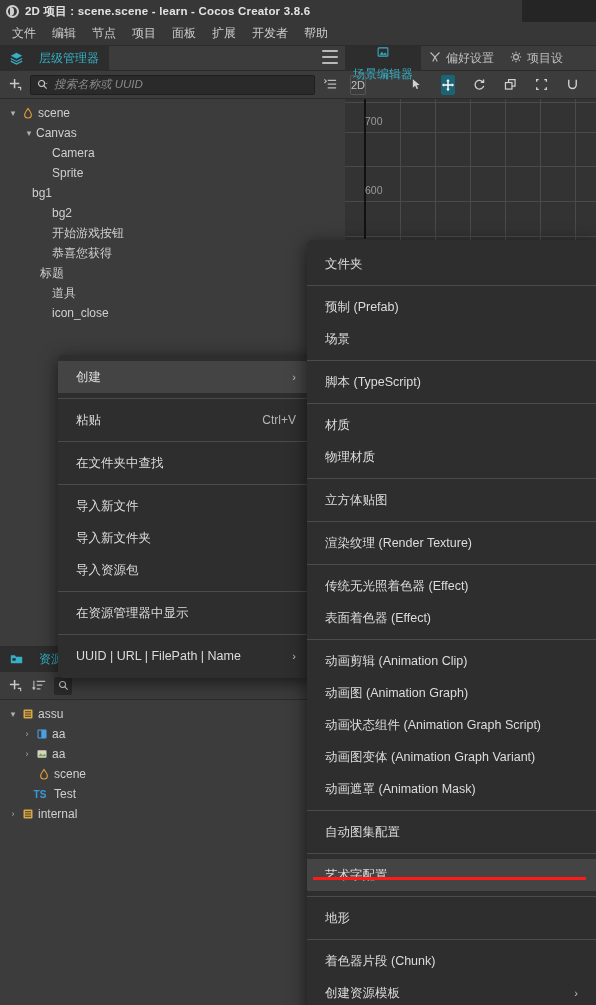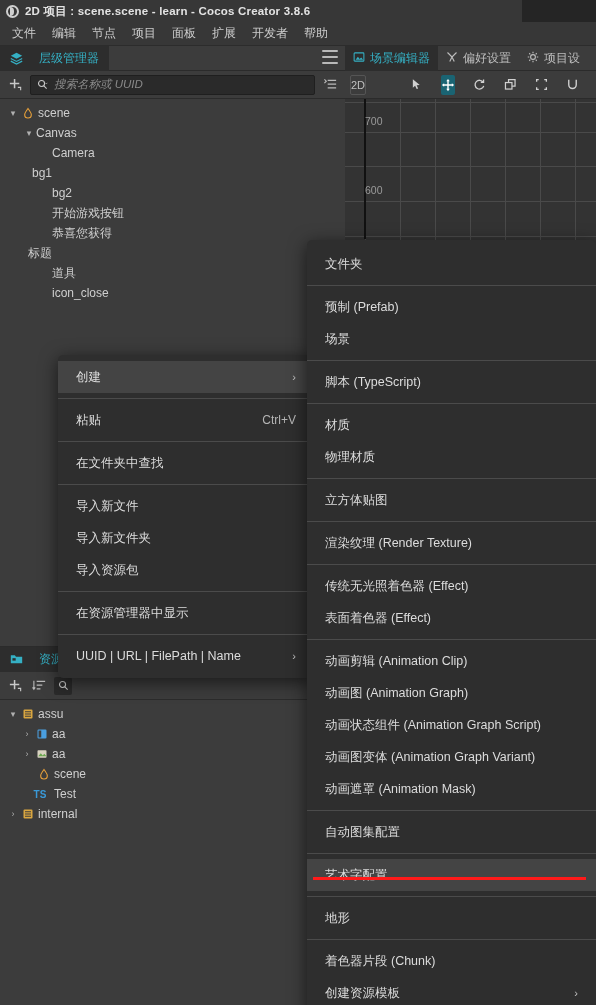--- a/index.html
+++ b/index.html
@@ -82,21 +82,21 @@
   .assets-toolbar { height: 28px; display: flex; align-items: center; gap: 6px; padding: 0 6px; border-bottom: 1px solid #2b2b2b; }
   .assets-tree { padding-top: 4px; }
 
   
   .rightcol { position: absolute; top: 46px; left: 345px; width: 251px; height: 959px; background: #2b2b2b; overflow: hidden; }
   .sc-tabbar { height: 25px; background: #3c3c3c; display: flex; align-items: center; border-bottom: 1px solid #2b2b2b; }
   .sc-tab {
     display: flex; align-items: center; gap: 5px; height: 25px; padding: 0 8px;
     font-size: 12px; color: #bdbdbd; white-space: nowrap;
   }
-  .sc-tab.active { color: #35b0c4; background: #2d2d2d; }
+  .sc-tab.active { color: #35b0c4; background: #2d2d2d; flex-direction: column; }
   .sc-toolbar {
     height: 28px; background: #3c3c3c; display: flex; align-items: center; gap: 18px;
     padding: 0 5px; border-bottom: 1px solid #2b2b2b;
   }
   .tbtn {
     width: 22px; height: 20px; display: flex; align-items: center; justify-content: center;
     border-radius: 2px; cursor: pointer; color: #c8c8c8;
   }
   .tbtn.text2d { width: 26px; font-size: 11px; border: 1px solid #555; color: #c0c0c0; }
   .tbtn.active { background: #1a6473; color: #ffffff; }
@@ -202,33 +202,36 @@
         </span>
         <span class="lbl">scene</span>
       </div>
       <div class="tnode" style="padding-left:22px">
         <span class="arrow">▾</span>
         <span class="lbl">Canvas</span>
       </div>
       <div class="tnode" style="padding-left:52px">
         <span class="lbl">Camera</span>
       </div>
+      <div class="tnode" style="padding-left:52px">
+        <span class="lbl">Sprite</span>
+      </div>
       <div class="tnode" style="padding-left:32px">
         <span class="lbl">bg1</span>
       </div>
       <div class="tnode" style="padding-left:52px">
         <span class="lbl">bg2</span>
       </div>
       <div class="tnode" style="padding-left:52px">
         <span class="lbl">开始游戏按钮</span>
       </div>
       <div class="tnode" style="padding-left:52px">
         <span class="lbl">恭喜您获得</span>
       </div>
-      <div class="tnode" style="padding-left:28px">
+      <div class="tnode" style="padding-left:40px">
         <span class="lbl">标题</span>
       </div>
       <div class="tnode" style="padding-left:52px">
         <span class="lbl">道具</span>
       </div>
       <div class="tnode" style="padding-left:52px">
         <span class="lbl">icon_close</span>
       </div>
     </div>
 

